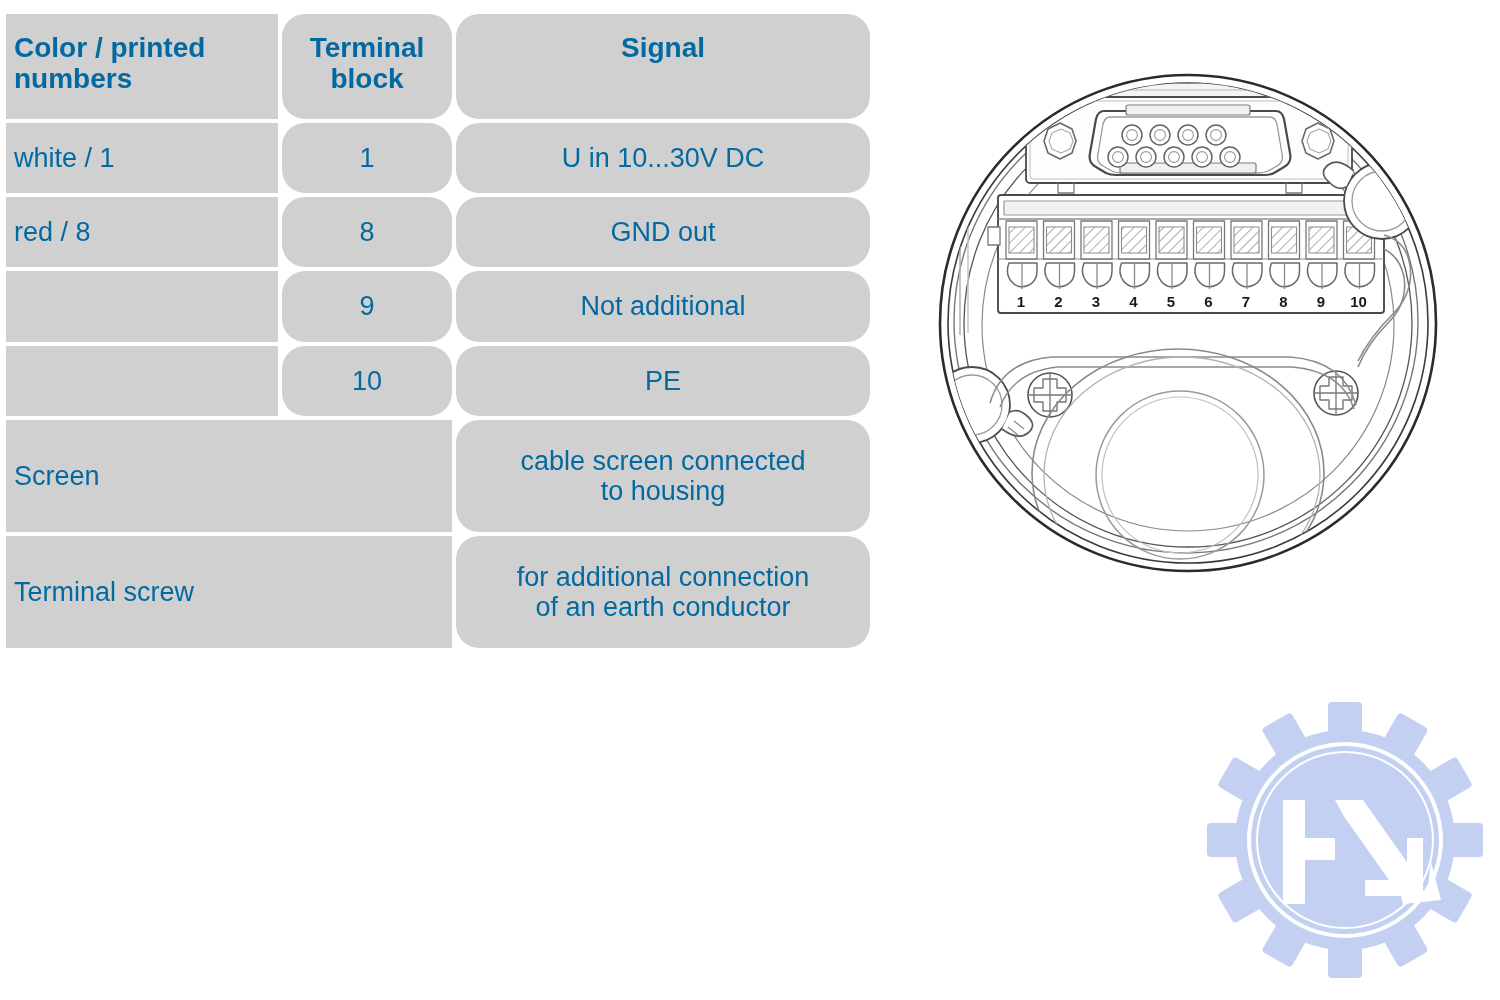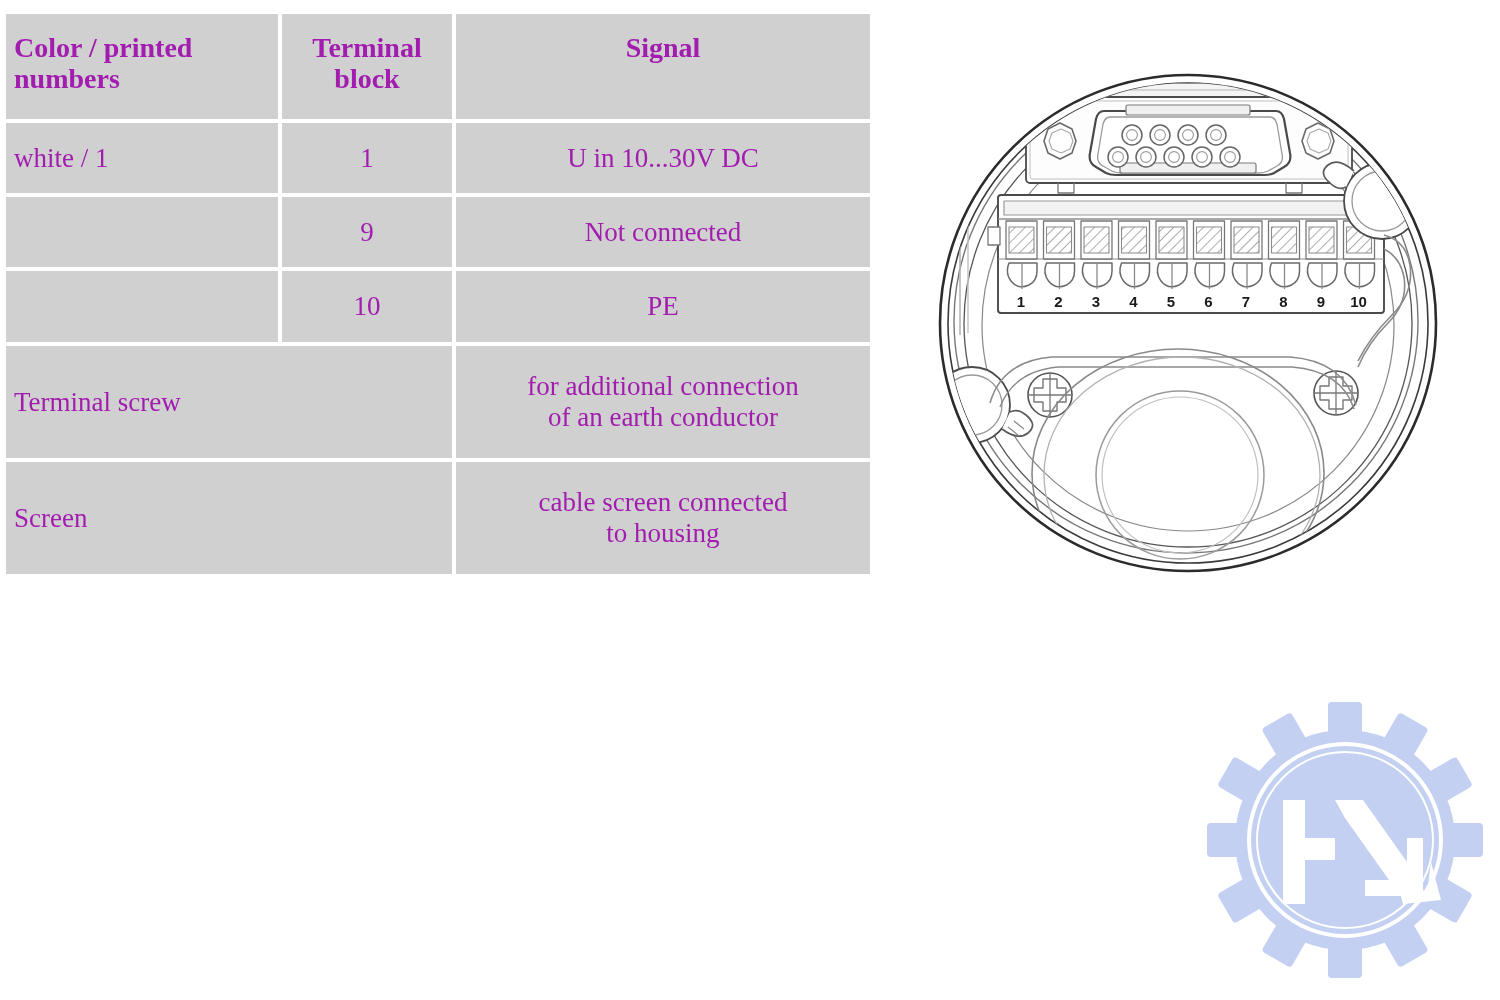--- a/index.html
+++ b/index.html
@@ -20,41 +20,40 @@
     position: absolute;
     left: 2px;
     top: 10px;
     width: 872px;
     border-collapse: separate;
     border-spacing: 4px 4px;
     table-layout: fixed;
   }
   #wiring-table td {
     background: #d0d0d0;
-    color: #a21caf;
+    color: #0369a1;
     font-size: 27px;
     line-height: 1.12;
     padding: 20px 8px;
     vertical-align: middle;
     box-sizing: border-box;
-    font-family: Liberation Serif, serif;
   }
   .col-color  { width: 272px; }
   .col-block  { width: 170px; }
   .col-signal { width: auto; }
 
   #wiring-table tr.header-row td {
     font-weight: bold;
     font-size: 28px;
     height: 105px;
     vertical-align: top;
     padding-top: 18px;
   }
   td.c-left   { text-align: left; }
-  td.c-center { text-align: center; }
+  td.c-center { text-align: center; border-radius: 23px; }
 
   tr.data-row td { height: 55px; }
   tr.tall-row td { height: 112px; }
 
   
   #device-drawing {
     position: absolute;
     left: 930px;
     top: 5px;
     width: 540px;
@@ -87,36 +86,41 @@
         <td class="c-left"><span>Color / printed</span><br><span>numbers</span></td>
         <td class="c-center"><span>Terminal</span><br><span>block</span></td>
         <td class="c-center">Signal</td>
       </tr>
       <tr class="data-row">
         <td class="c-left">white / 1</td>
         <td class="c-center">1</td>
         <td class="c-center">U in 10...30V DC</td>
       </tr>
       <tr class="data-row">
+        <td class="c-left">red / 8</td>
+        <td class="c-center">8</td>
+        <td class="c-center">GND out</td>
+      </tr>
+      <tr class="data-row">
         <td class="c-left"></td>
         <td class="c-center">9</td>
-        <td class="c-center">Not connected</td>
+        <td class="c-center">Not additional</td>
       </tr>
       <tr class="data-row">
         <td class="c-left"></td>
         <td class="c-center">10</td>
         <td class="c-center">PE</td>
       </tr>
       <tr class="tall-row">
+        <td class="c-left" colspan="2">Screen</td>
+        <td class="c-center"><span>cable screen connected</span><br><span>to housing</span></td>
+      </tr>
+      <tr class="tall-row">
         <td class="c-left" colspan="2">Terminal screw</td>
         <td class="c-center"><span>for additional connection</span><br><span>of an earth conductor</span></td>
-      </tr>
-      <tr class="tall-row">
-        <td class="c-left" colspan="2">Screen</td>
-        <td class="c-center"><span>cable screen connected</span><br><span>to housing</span></td>
       </tr>
     </tbody>
 </table>
 
 <div id="device-drawing">
 <svg width="540" height="640" viewBox="0 0 540 640" xmlns="http://www.w3.org/2000/svg">
   <defs>
     <clipPath id="bodyclip">
       <circle cx="258" cy="318" r="240"></circle>
     </clipPath>

